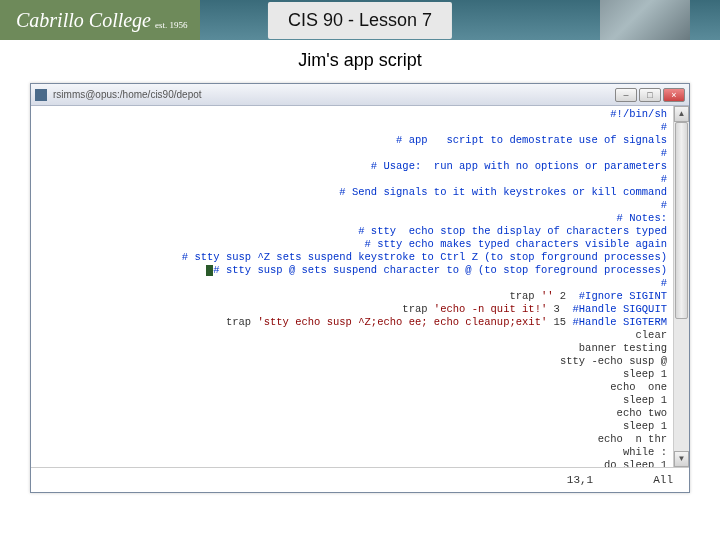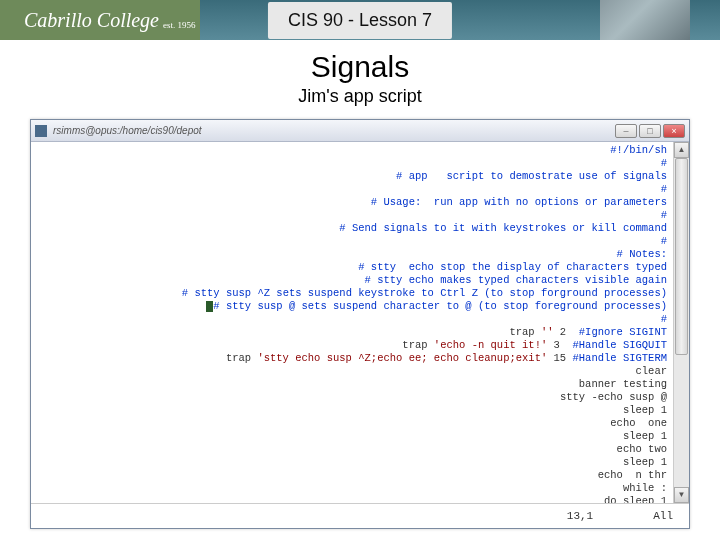--- a/index.html
+++ b/index.html
@@ -17,21 +17,21 @@
     display: flex;
     align-items: center;
     position: relative;
   }
   .logo-area {
     width: 200px;
     height: 40px;
     background: #6e8a5a;
     display: flex;
     align-items: center;
-    padding-left: 24px;
+    padding-left: 16px;
     color: #fff;
     font-style: italic;
     font-family: 'Brush Script MT', cursive;
     font-size: 20px;
     position: relative;
   }
   .logo-year {
     font-size: 9px;
     font-style: normal;
     margin-left: 4px;
@@ -82,21 +82,20 @@
   .window-titlebar {
     height: 22px;
     background: linear-gradient(to bottom, #f4f6fa 0%, #d8dde8 100%);
     border-bottom: 1px solid #b0b8c8;
     display: flex;
     align-items: center;
     padding: 0 4px;
     font-size: 10px;
     color: #555;
     position: relative;
-    font-style: italic;
   }
   .window-icon {
     width: 12px;
     height: 12px;
     background: #4a6a8a;
     margin-right: 6px;
   }
   .window-path { flex: 1; }
   .window-controls {
     display: flex;
@@ -188,21 +187,20 @@
 <div class="header">
   <div class="logo-area">
     <span>Cabrillo College</span>
     <span class="logo-year">est. 1956</span>
   </div>
   <div class="header-title">CIS 90 - Lesson 7</div>
   <div class="header-photo"></div>
 </div>
 
 <div class="titles">
-  <div class="main-title">Signals</div>
   <div class="subtitle">Jim's app script</div>
 </div>
 
 <div class="terminal-window">
   <div class="window-titlebar">
     <div class="window-icon"></div>
     <div class="window-path">rsimms@opus:/home/cis90/depot</div>
     <div class="window-controls">
       <div class="win-btn">–</div>
       <div class="win-btn">□</div>

